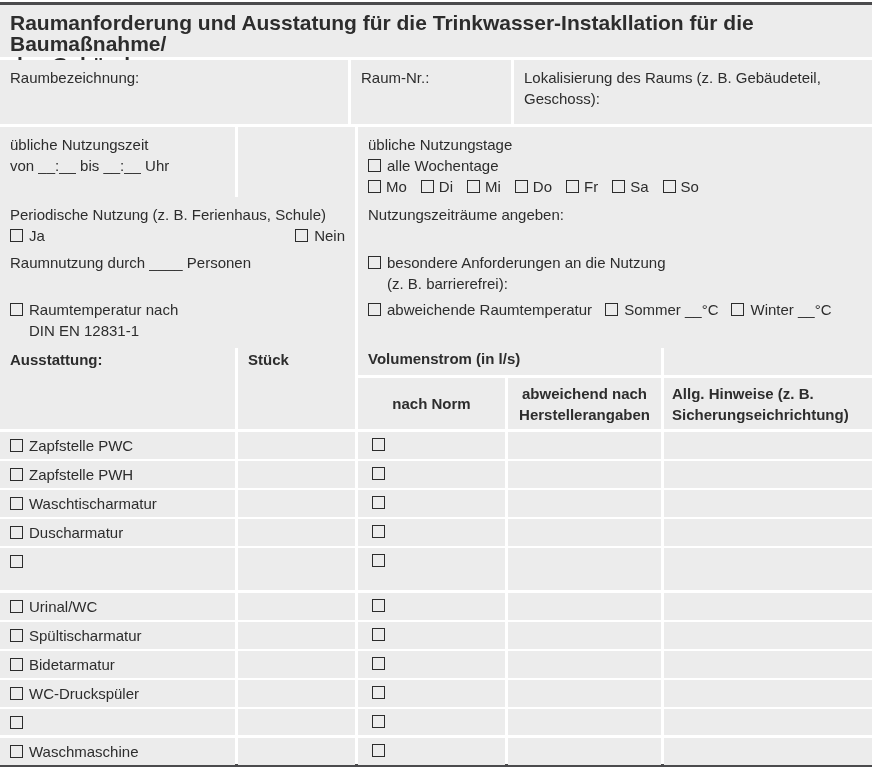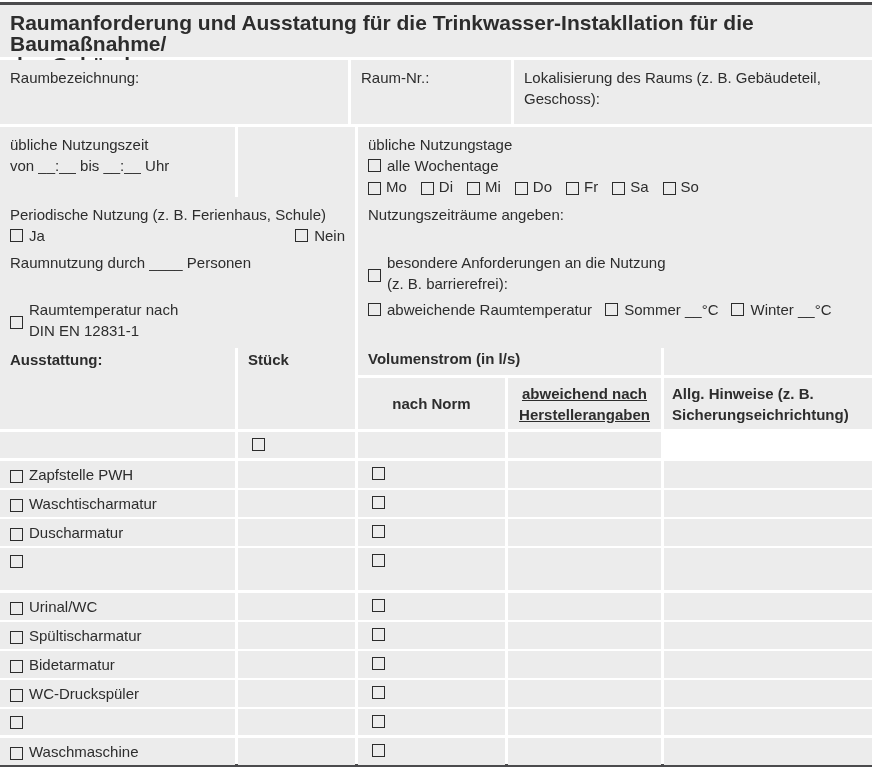--- a/index.html
+++ b/index.html
@@ -27,37 +27,37 @@
   .t-head   { grid-template-columns:235px 117px 147px 153px 1fr;
               grid-template-rows:33px 51px; row-gap:3px; }
   .t-row    { grid-template-columns:235px 117px 147px 153px 1fr; height:26px; }
   .t-row.tall { height:42px; }
 
   .title-cell { height:52px; font-weight:bold; font-size:21px; }
 
   
   .cb { width:11px; height:11px; border:1.6px solid #2c2c2c; box-sizing:content-box;
         display:inline-block; flex:none; background:transparent; }
-  .cbl { display:flex; align-items:center; gap:6px; }
+  .cbl { display:flex; align-items:flex-start; gap:6px; }
   .cbl .cb { margin-top:4px; }
   .inlgrp { display:flex; align-items:flex-start; gap:6px; }
   .inlgrp .cb { margin-top:4px; }
 
   .line { display:flex; align-items:flex-start; gap:6px; }
   .daysline { display:flex; align-items:flex-start; gap:14px; }
-  .daysline .day { display:flex; align-items:center; gap:5px; }
+  .daysline .day { display:flex; align-items:flex-start; gap:5px; }
   .jn { display:flex; gap:16px;justify-content:space-between; }
 
   
   .c-equip { grid-column:1; grid-row:1 / span 2; }
   .c-qty   { grid-column:2; grid-row:1 / span 2; }
   .c-flow  { grid-column:3 / span 2; grid-row:1; display:flex; align-items:center; }
   .c-blank { grid-column:5; grid-row:1; }
   .c-norm  { grid-column:3; grid-row:2; display:flex; align-items:center; justify-content:center; }
-  .c-manu  { grid-column:4; grid-row:2; display:flex; align-items:center; justify-content:center; text-align:center; padding:4px 19px;text-decoration:underline; }
+  .c-manu  { grid-column:4; grid-row:2; display:flex; align-items:center; justify-content:center; text-align:center; padding:4px 19px; }
   .c-notes { grid-column:5; grid-row:2; display:flex; align-items:center; padding:4px 8px; }
 
   
   .t-row .name { padding:3px 10px; }
   .t-row .name .cb { margin-top:4px; }
   .t-row .normcell { padding:0; }
   .t-row .normcell .cb { margin:6px 0 0 14px; }
   .t-row .empty { }
 </style>
 </head>
@@ -190,20 +190,26 @@
     <div class="cell bold c-flow">Volumenstrom (in l/s)</div>
     <div class="cell c-blank"></div>
     <div class="cell bold c-norm">nach Norm</div>
     <div class="cell bold c-manu ml">abweichend nach
 Herstellerangaben</div>
     <div class="cell bold c-notes ml">Allg. Hinweise (z. B.
 Sicherungseichrichtung)</div>
   </div>
 
   <div class="row grid t-row">
+    <div class="cell name">
+        <span class="cbl">
+          <span class="cb"></span>
+          <span class="ml">Zapfstelle PWC</span>
+        </span>
+      </div>
     <div class="cell"></div>
     <div class="cell normcell"><span class="cb"></span></div>
     <div class="cell empty"></div>
     <div class="cell empty"></div>
   </div>
 
   <div class="row grid t-row">
     <div class="cell name">
         <span class="cbl">
           <span class="cb"></span>

